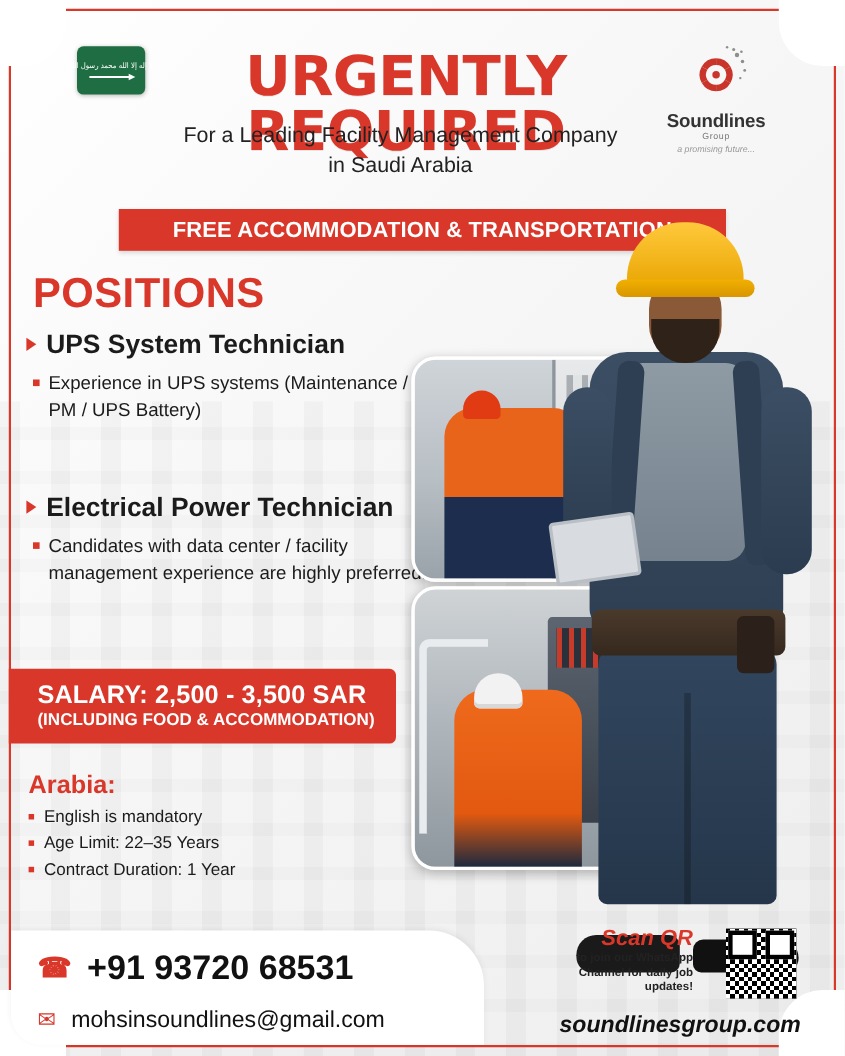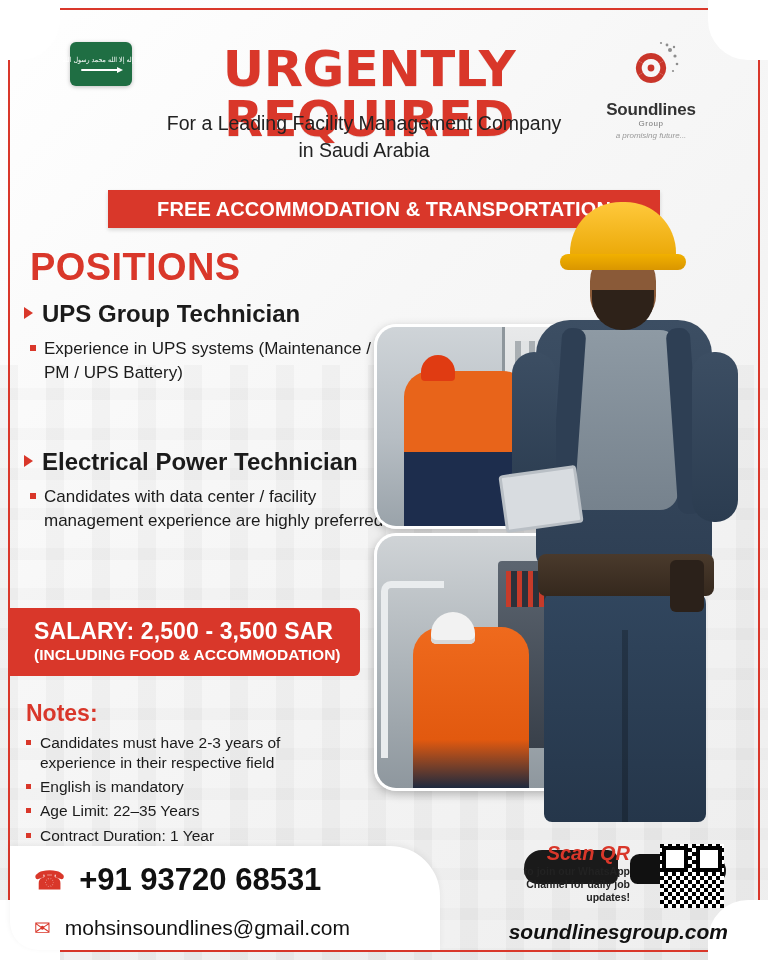--- a/index.html
+++ b/index.html
@@ -415,38 +415,37 @@
       <div class="logo-sub">Group</div>
       <div class="logo-tag">a promising future...</div>
     </div>
   </div>
 
   <div class="banner">FREE ACCOMMODATION &amp; TRANSPORTATION</div>
 
   <div class="positions-title">POSITIONS</div>
 
   <div class="job" id="job1">
-    <div class="job-head">UPS Group Technician</div>
+    <div class="job-head">UPS System Technician</div>
     <div class="job-desc">Experience in UPS systems (Maintenance / PM / UPS Battery)</div>
   </div>
 
   <div class="job" id="job2">
     <div class="job-head">Electrical Power Technician</div>
     <div class="job-desc">Candidates with data center / facility management experience are highly preferred.</div>
   </div>
 
   <div class="salary">
     <div class="salary-main">SALARY: 2,500 - 3,500 SAR</div>
     <div class="salary-sub">(INCLUDING FOOD &amp; ACCOMMODATION)</div>
   </div>
 
   <div class="notes">
-    <div class="notes-title">Notes:</div>
+    <div class="notes-title">Arabia:</div>
     <ul>
-      <li>Candidates must have 2-3 years of experience in their respective field</li>
       <li>English is mandatory</li>
       <li>Age Limit: 22–35 Years</li>
       <li>Contract Duration: 1 Year</li>
     </ul>
   </div>
 
   <div class="photo" id="photo1">
     <div class="ph1-bg"></div>
     <div class="ph1-panel"></div>
     <div class="ph1-worker"></div>

